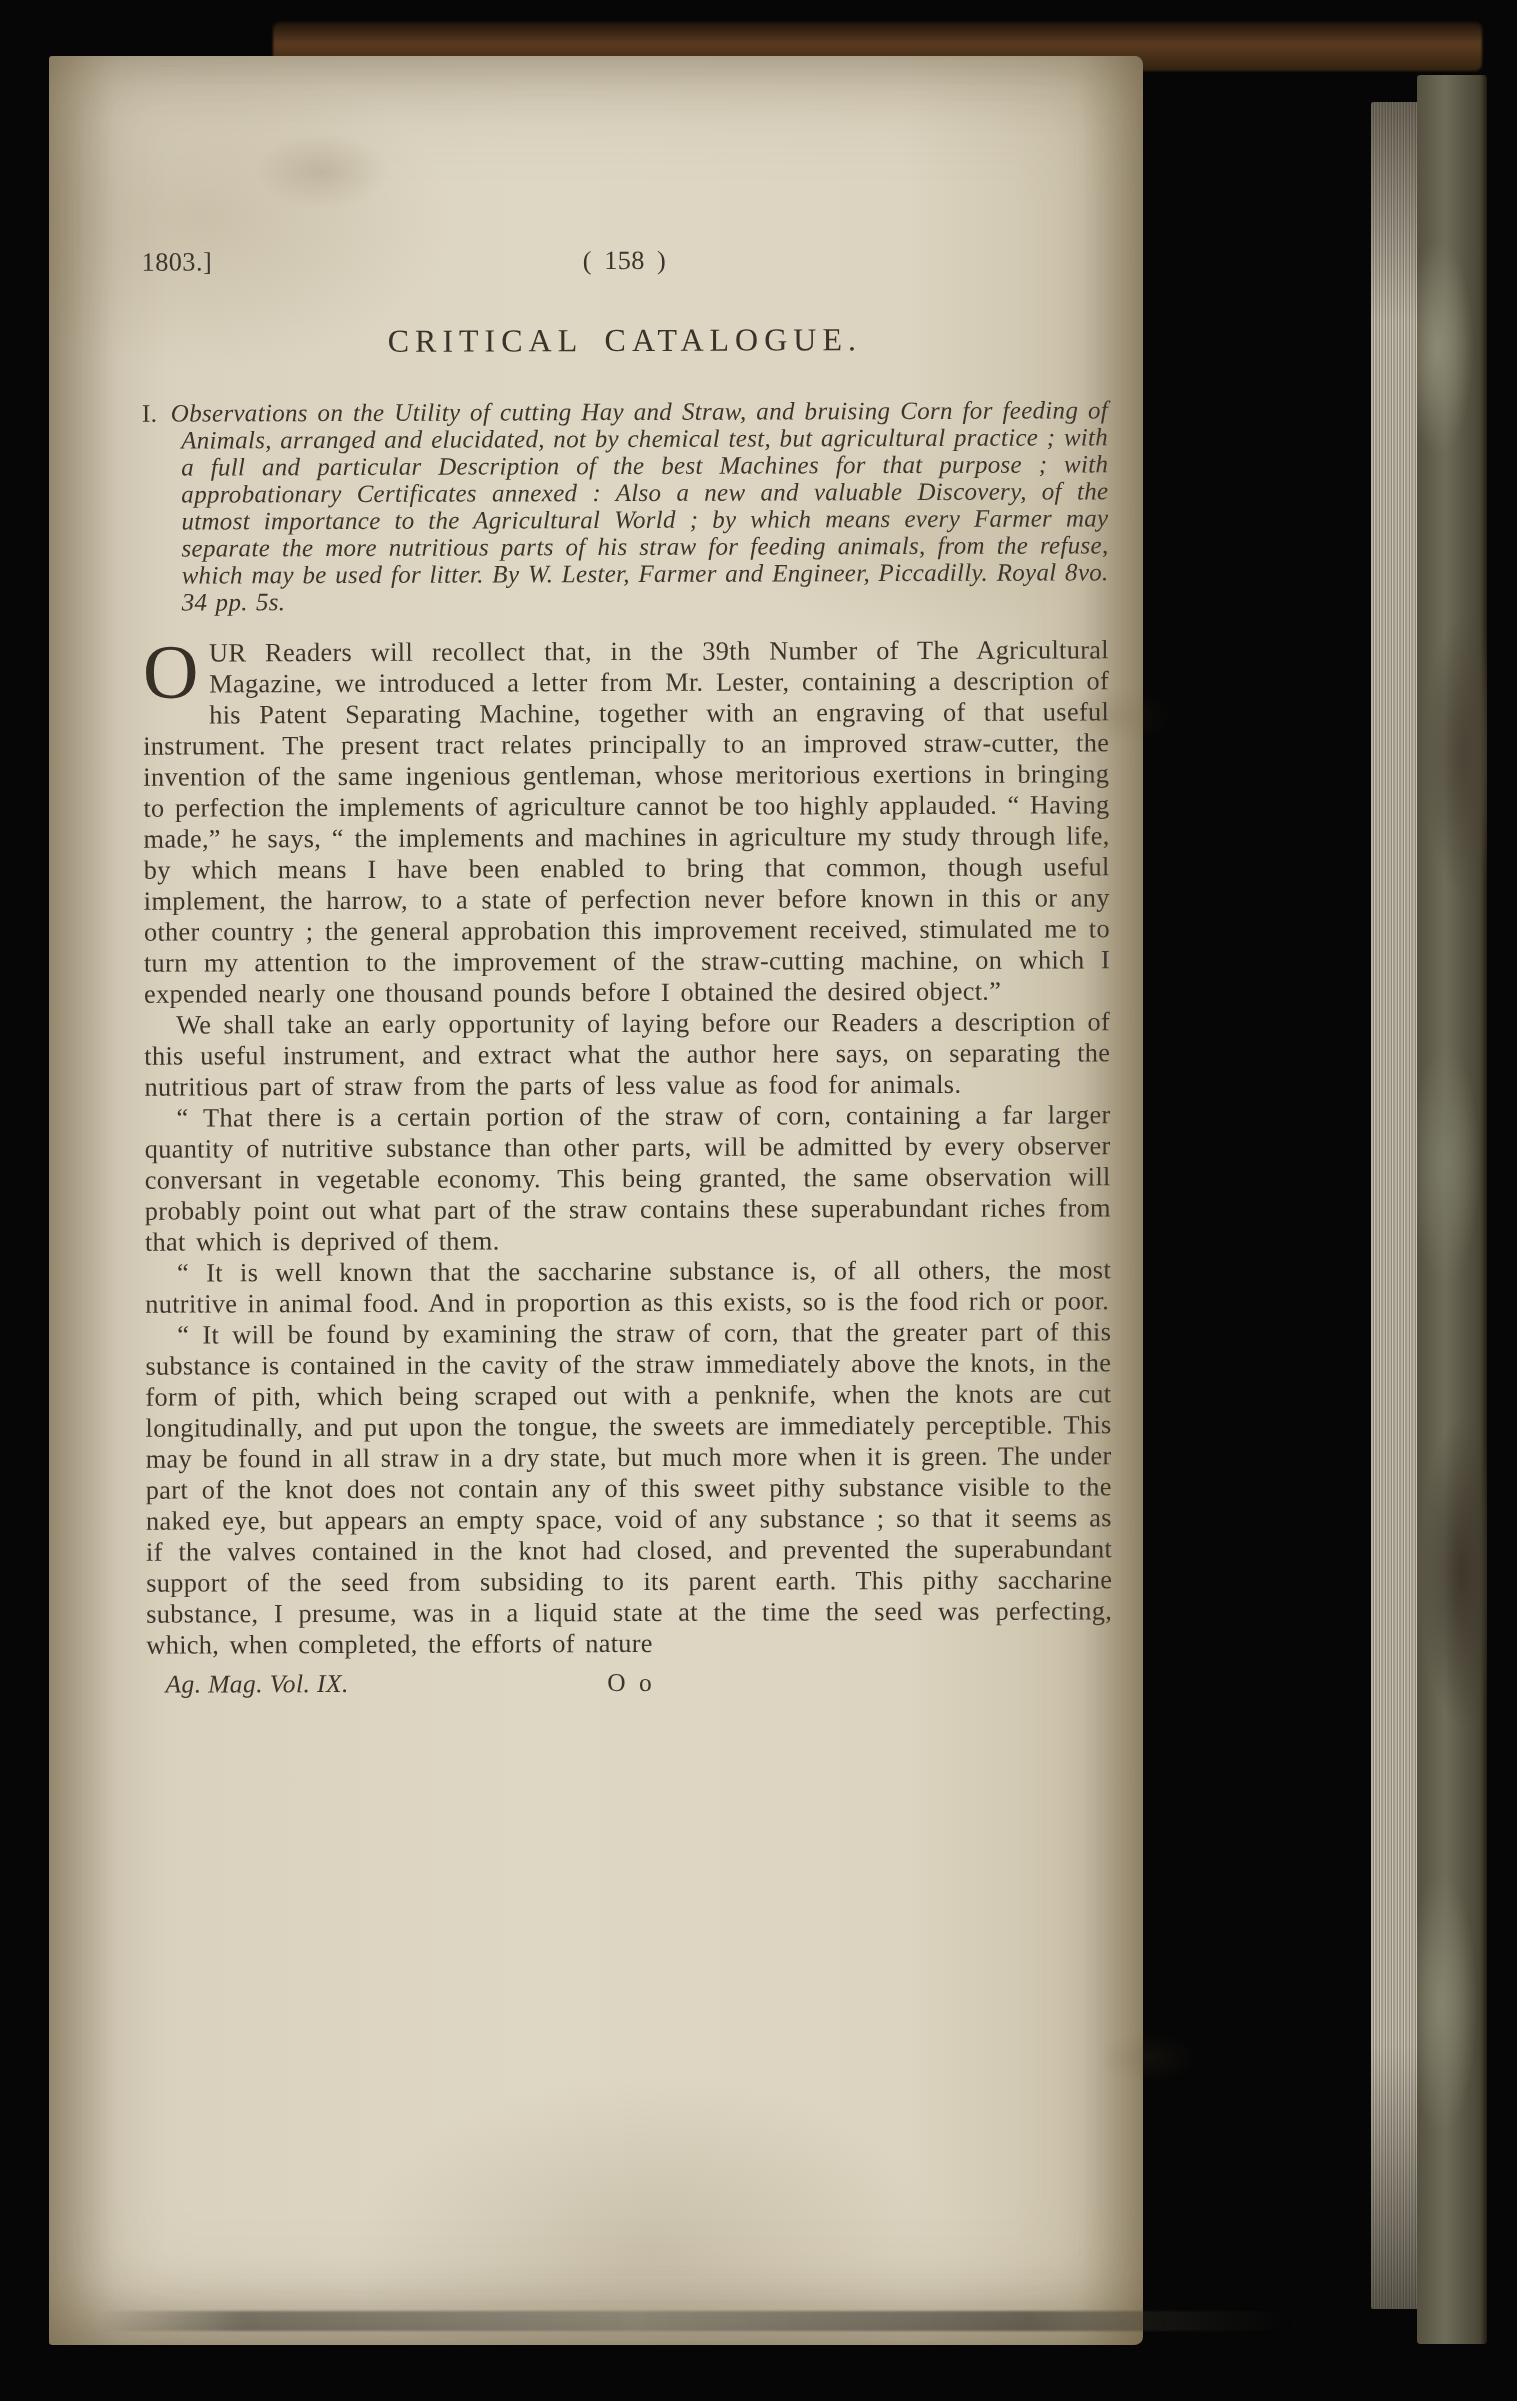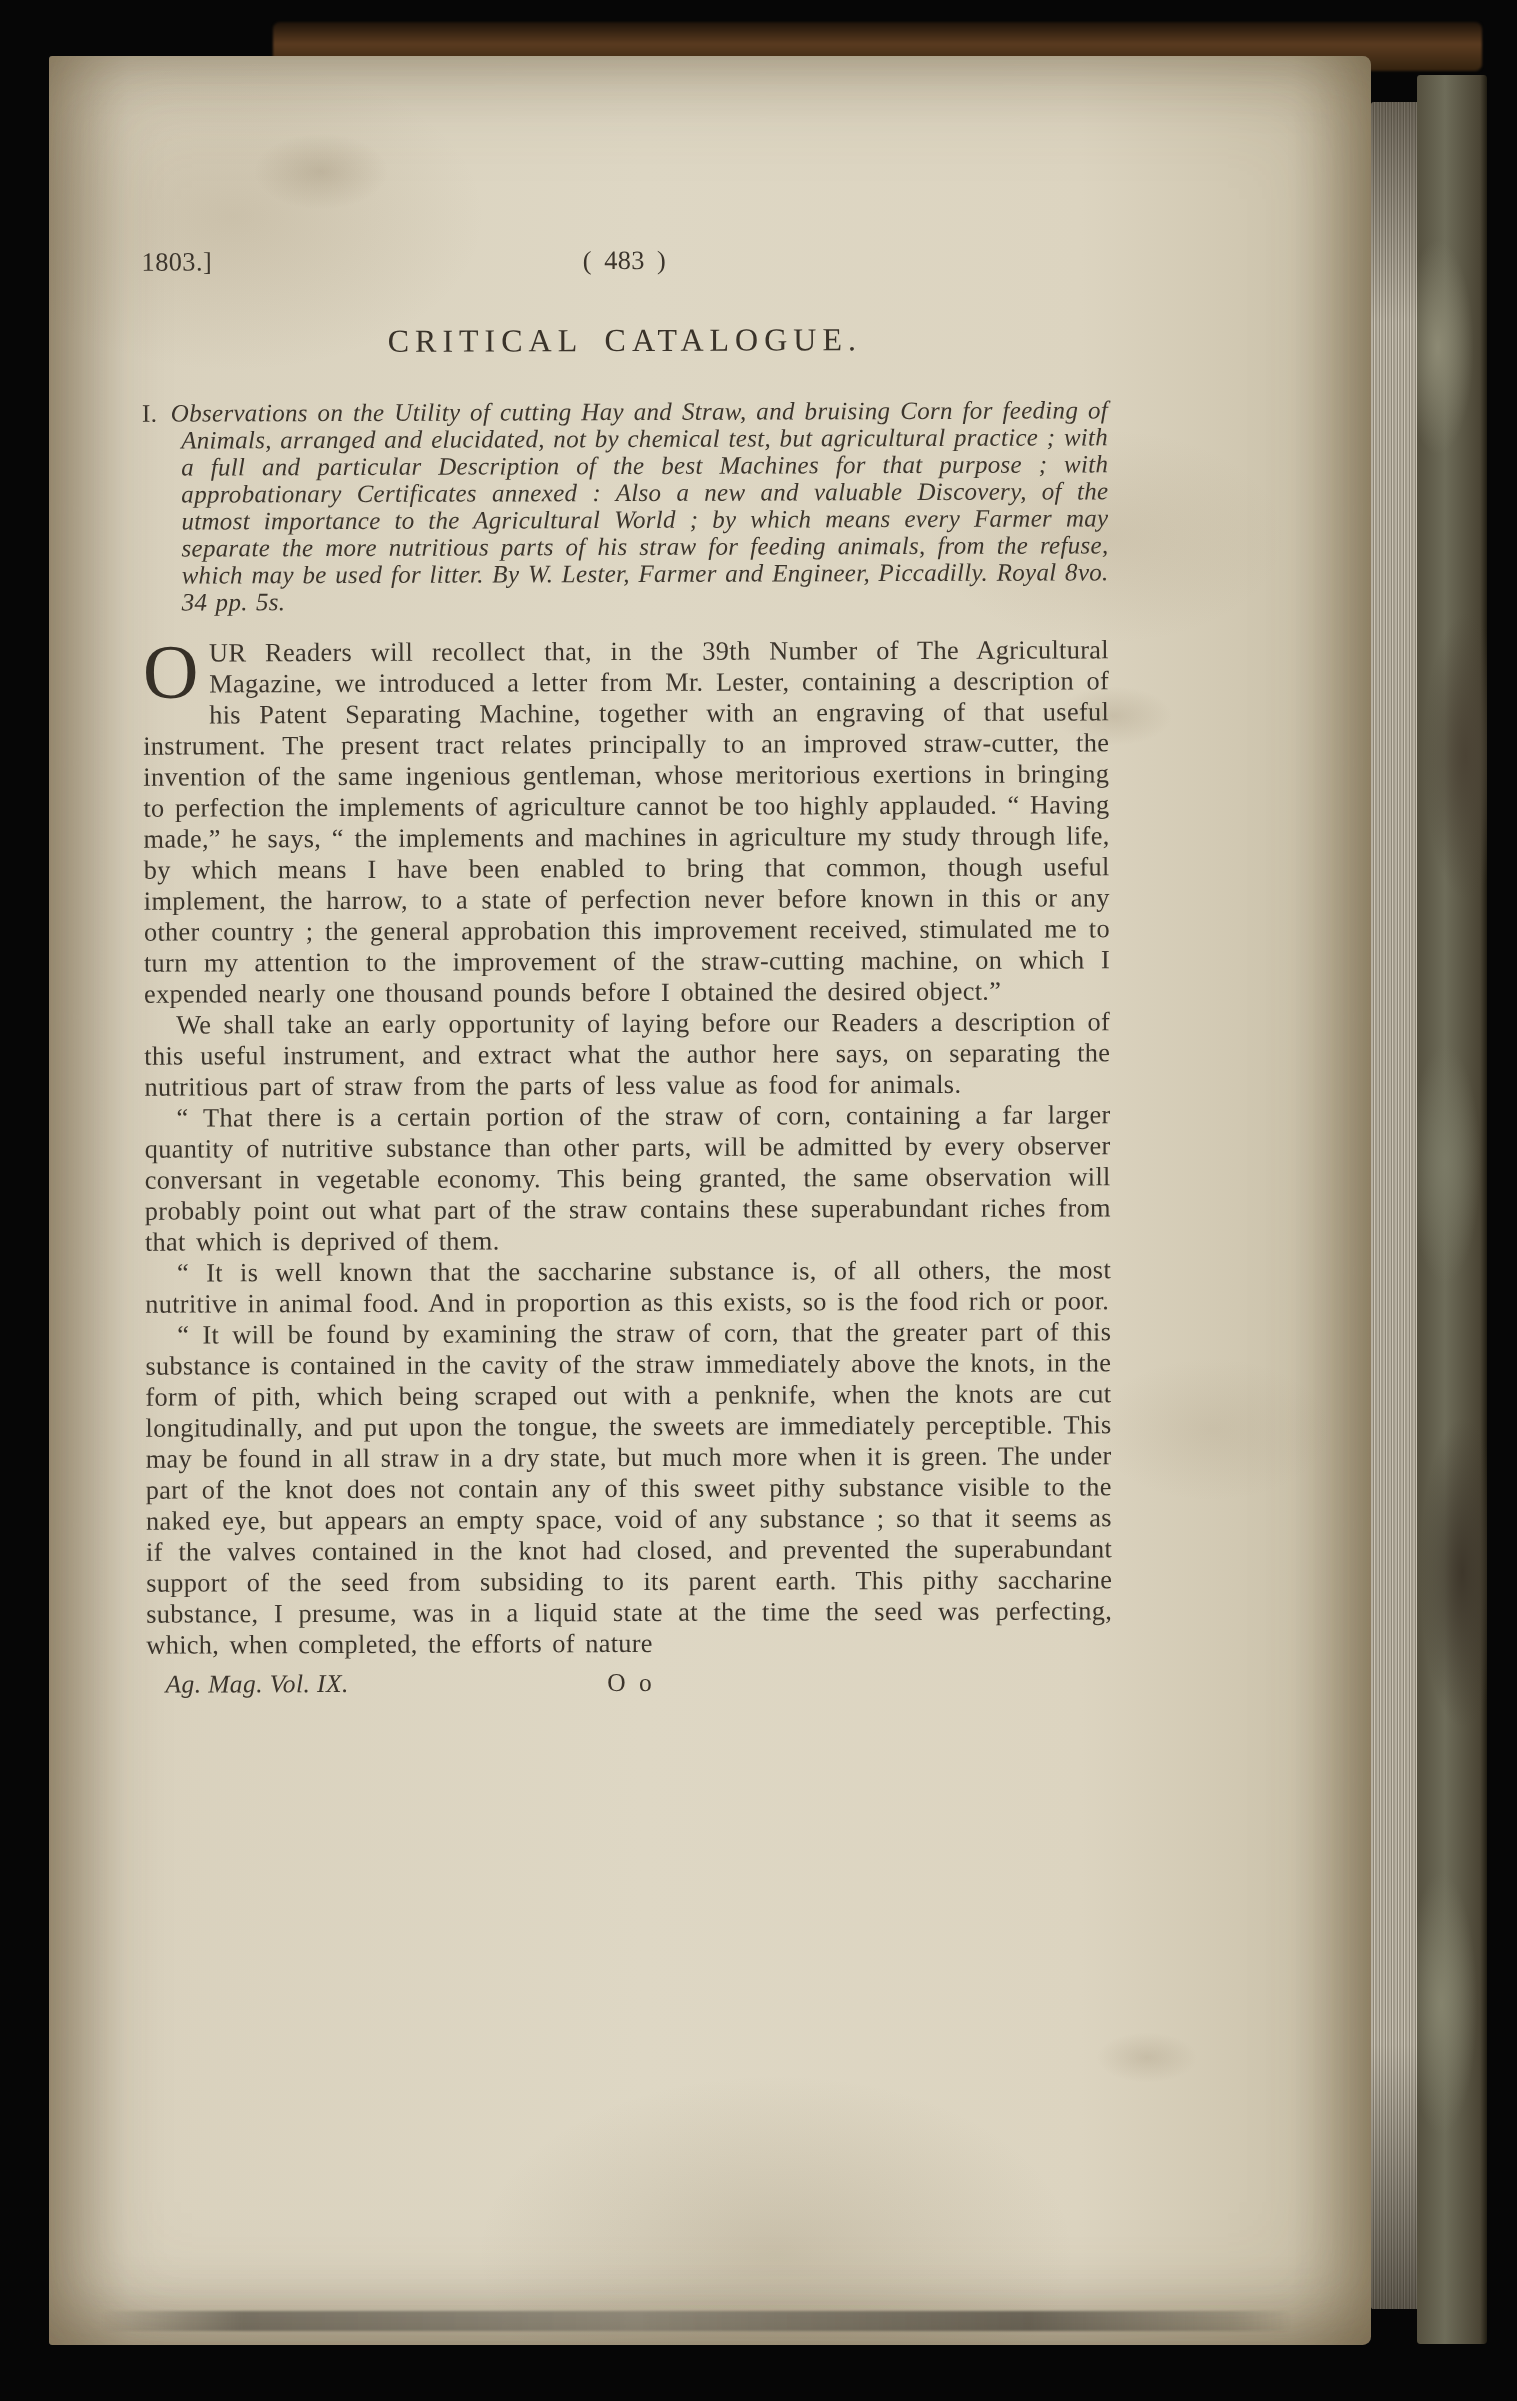--- a/index.html
+++ b/index.html
@@ -15,21 +15,21 @@
   
   .book-top-edge {
     position: absolute; left: 273px; top: 22px; width: 1209px; height: 49px;
     background: linear-gradient(180deg, #1d130a, #5a3b20 45%, #33220f);
     border-radius: 6.8px;
     filter: blur(0.9px);
   }
 
   
   .page {
-    position: absolute; left: 49px; top: 56px; width: 1322px; height: 2289px;
+    position: absolute; left: 49px; top: 56px; width: 1094px; height: 2289px;
     background:
       radial-gradient(ellipse 358px 221px at 14% 7%,  rgba(122,100,66,0.16), transparent 70%),
       radial-gradient(ellipse 255px 153px at 80% 21%, rgba(128,106,72,0.12), transparent 70%),
       radial-gradient(ellipse 426px 255px at 55% 96%, rgba(110,92,60,0.18), transparent 70%),
       radial-gradient(ellipse 170px 102px at 88% 60%, rgba(120,100,70,0.10), transparent 70%),
       linear-gradient(90deg, #c4b9a2 0%, #d9d1bd 6%, #ded7c4 45%, #dcd4c0 78%, #cdc4ad 94%, #b3a88e 100%),
       #d9d1bd;
     box-shadow:
       inset 0 0 119px rgba(92,72,40,0.28),
       inset 38px 0 77px rgba(70,54,28,0.22),
@@ -161,21 +161,21 @@
 
   <div class="page">
     <div class="stain-a"></div>
     <div class="stain-b"></div>
     <div class="stain-c"></div>
 
     <div class="content">
 
       <div class="page-header">
         <span class="year">1803.]</span>
-        <span class="pagenum">( 483 )</span>
+        <span class="pagenum">( 158 )</span>
       </div>
 
       <h1 class="title">CRITICAL CATALOGUE.</h1>
 
       <div class="entry">
         <span class="entry-num">I.</span><span class="entry-text">Observations on the Utility of cutting Hay and Straw, and bruising Corn for feeding of Animals, arranged and elucidated, not by chemical test, but agricultural practice ; with a full and particular Description of the best Machines for that purpose ; with approbationary Certificates annexed : Also a new and valuable Discovery, of the utmost importance to the Agricultural World ; by which means every Farmer may separate the more nutritious parts of his straw for feeding animals, from the refuse, which may be used for litter.  By W. Lester, Farmer and Engineer, Piccadilly.  Royal 8vo. 34 pp. 5s.</span>
       </div>
 
       <div class="body">
         <p class="para"><span class="dropcap">O</span><span>UR Readers will recollect that, in the 39th Number of The Agricultural Magazine, we introduced a letter from Mr. Lester, containing a description of his Patent Separating Machine, together with an engraving of that useful instrument.  The present tract relates principally to an improved straw-cutter, the invention of the same ingenious gentleman, whose meritorious exertions in bringing to perfection the implements of agriculture cannot be too highly applauded.  “ Having made,” he says, “ the implements and machines in agriculture my study through life, by which means I have been enabled to bring that common, though useful implement, the harrow, to a state of perfection never before known in this or any other country ; the general approbation this improvement received, stimulated me to turn my attention to the improvement of the straw-cutting machine, on which I expended nearly one thousand pounds before I obtained the desired object.”</span></p>

